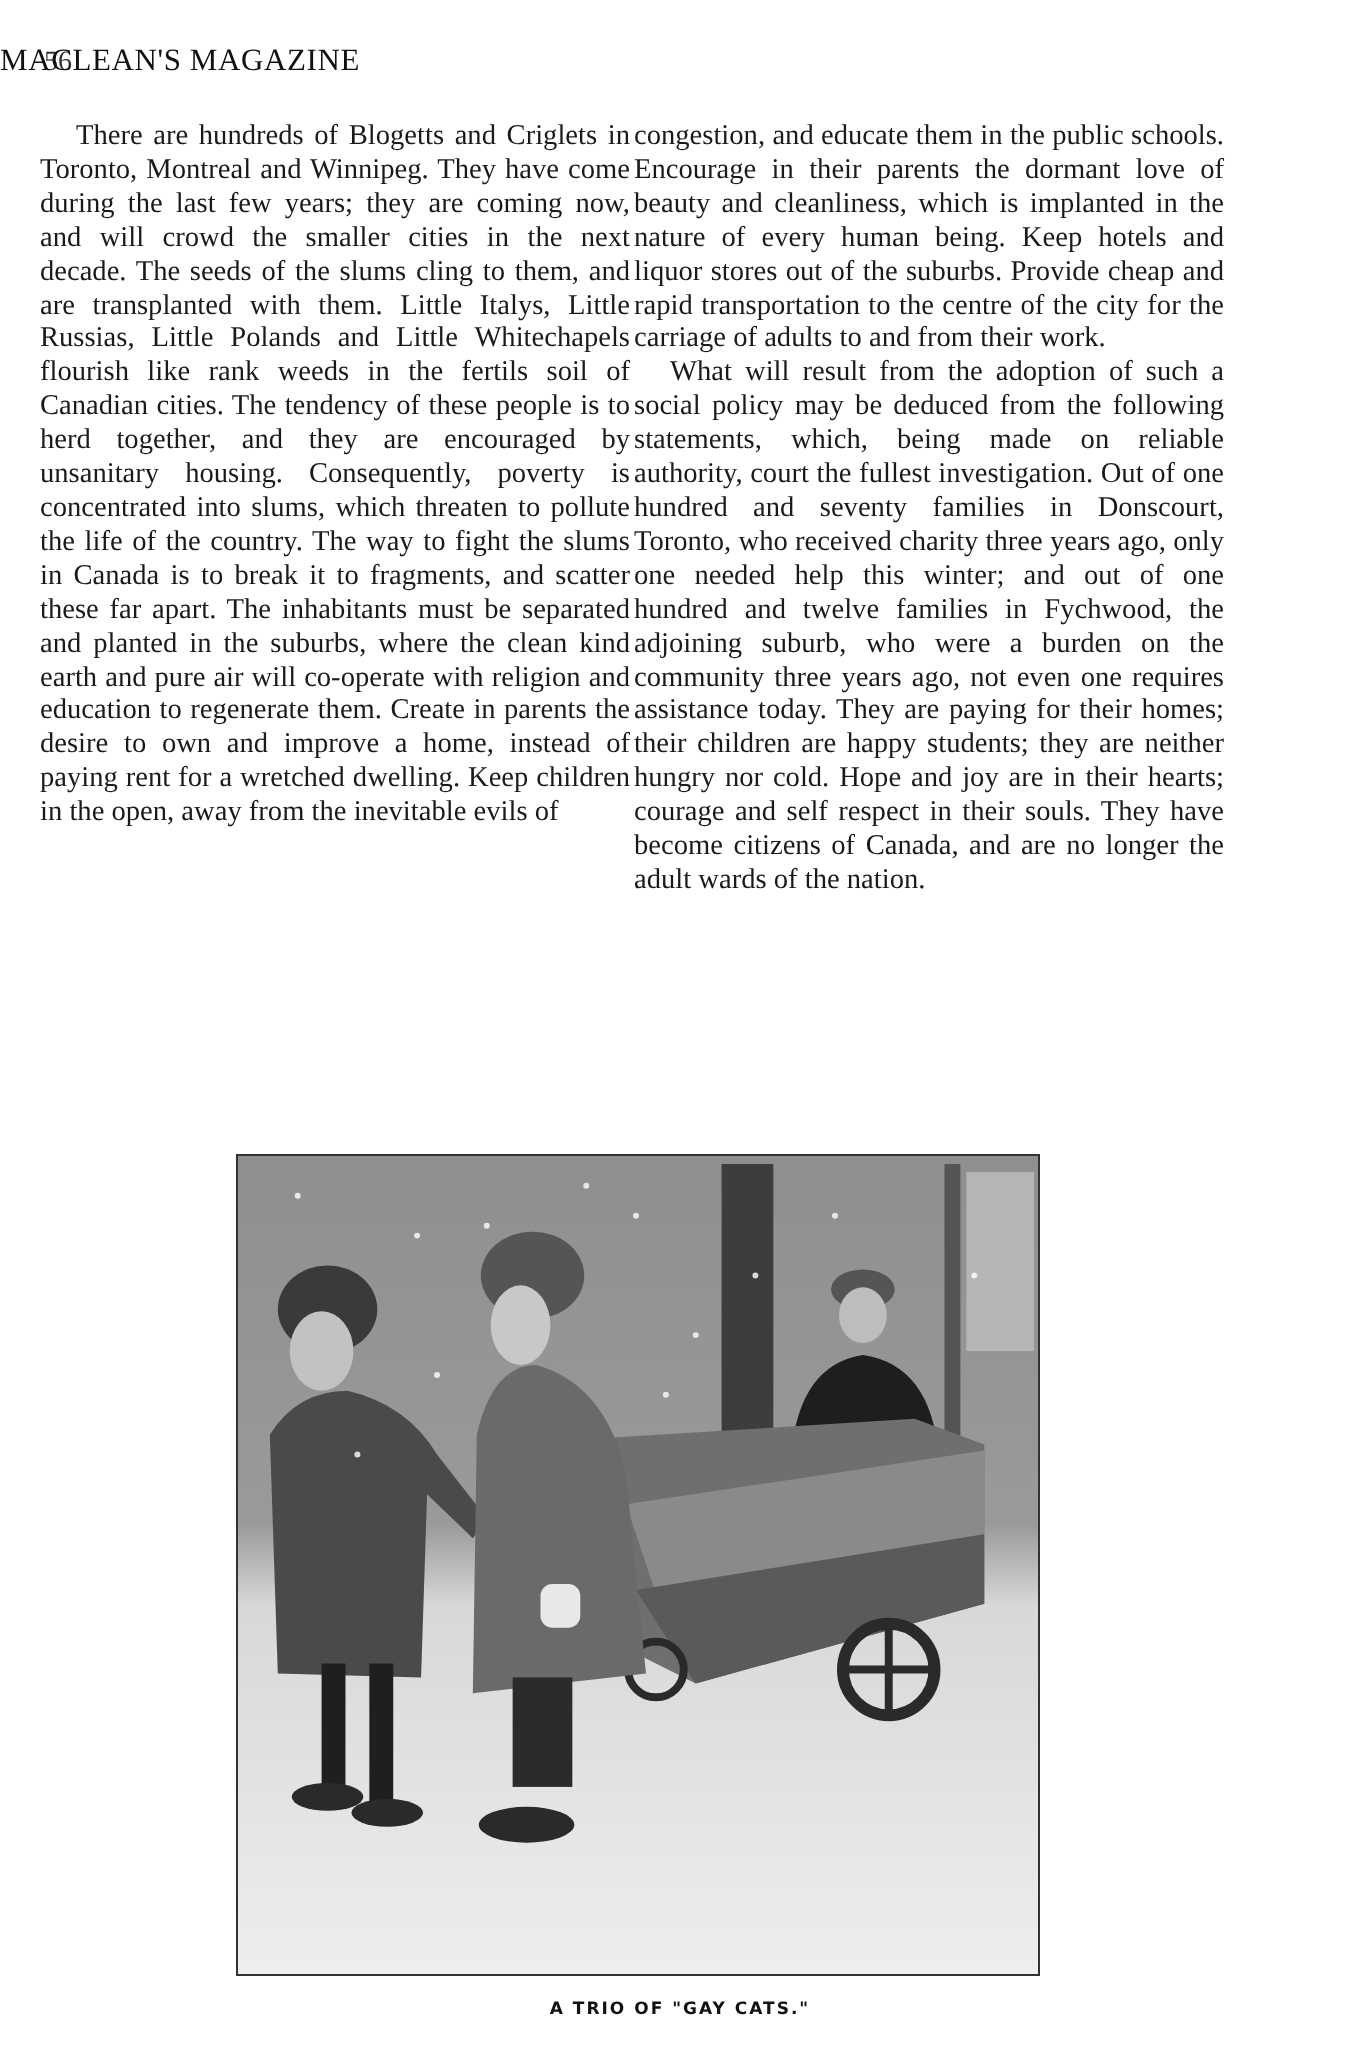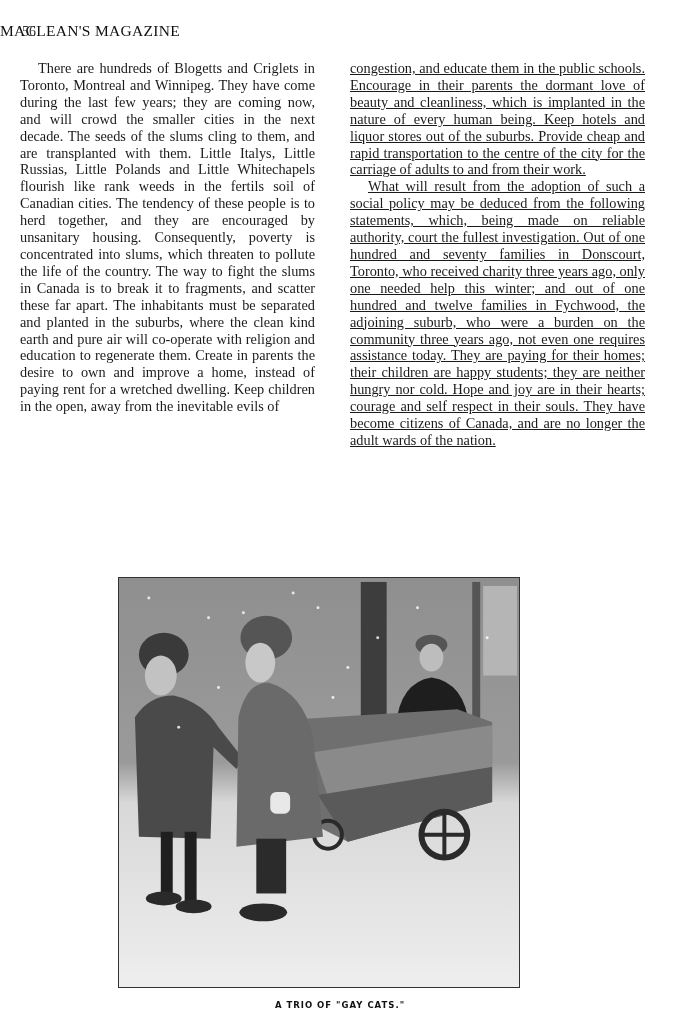--- a/index.html
+++ b/index.html
@@ -4,21 +4,21 @@
 <style>
   html, body { margin: 0; padding: 0; background: #ffffff; }
   body { width: 680px; height: 1024px; position: relative; overflow: hidden;
          font-family: "Liberation Serif", "DejaVu Serif", serif; color: #1a1a1a; }
   .page-number { position: absolute; left: 22px; top: 24px; font-size: 14px; color: #333; }
   .running-head { position: absolute; left: 0; right: 0; top: 22px; text-align: left;
                   font-size: 15.5px; letter-spacing: 0.3px; color: #111; }
   .column { position: absolute; top: 60px; width: 295px; font-size: 14.3px; line-height: 16.9px;
             text-align: justify; }
   .col-left { left: 20px; }
-  .col-right { left: 350px; text-decoration: underline; }
+  .col-right { left: 317px; }
   .section-number { text-align: center; font-size: 15px; margin: 0 0 10px 0; line-height: 16px; }
   .column p { margin: 0; text-indent: 18px; }
   .column p.no-indent { text-indent: 0; }
   .photo { position: absolute; left: 118px; top: 577px; width: 402px; height: 411px;
            border: 1px solid #333; box-sizing: border-box; overflow: hidden; background: #c9c9c9; }
   .photo svg { display: block; width: 100%; height: 100%; }
   .caption { position: absolute; left: 0; right: 0; top: 1000px; text-align: center;
              font-family: "DejaVu Sans", sans-serif; font-size: 8.5px; font-weight: bold;
              letter-spacing: 1px; color: #111; }
 </style>

